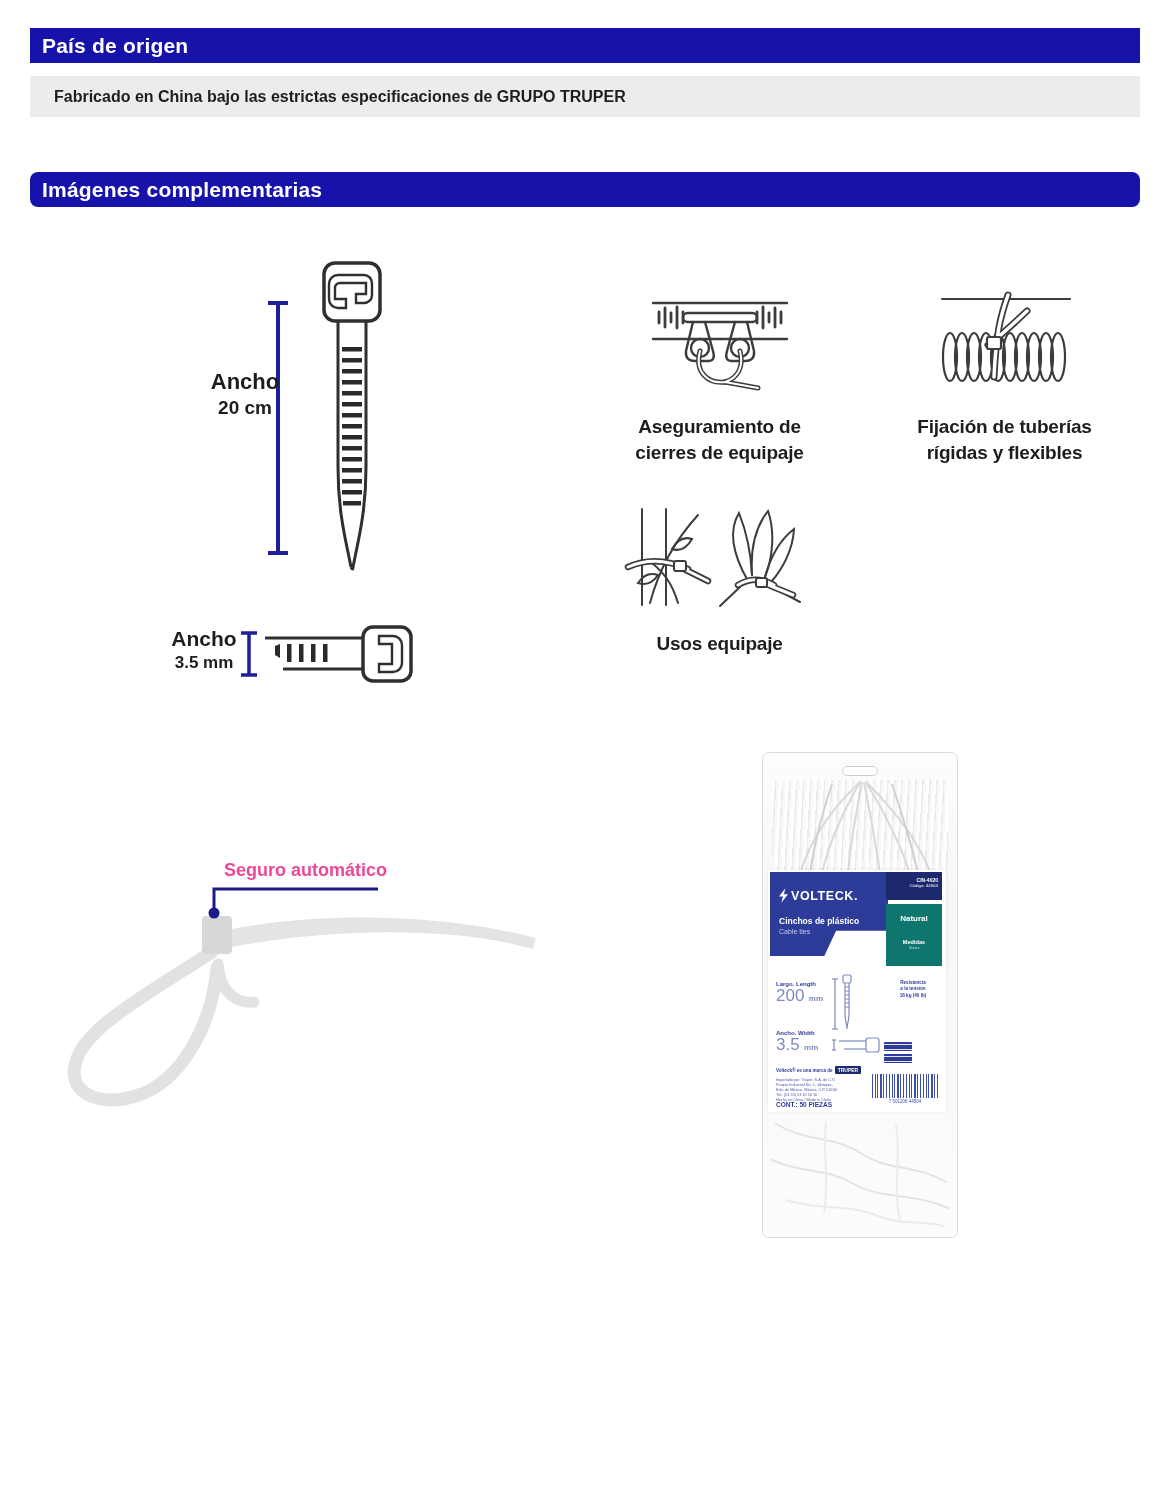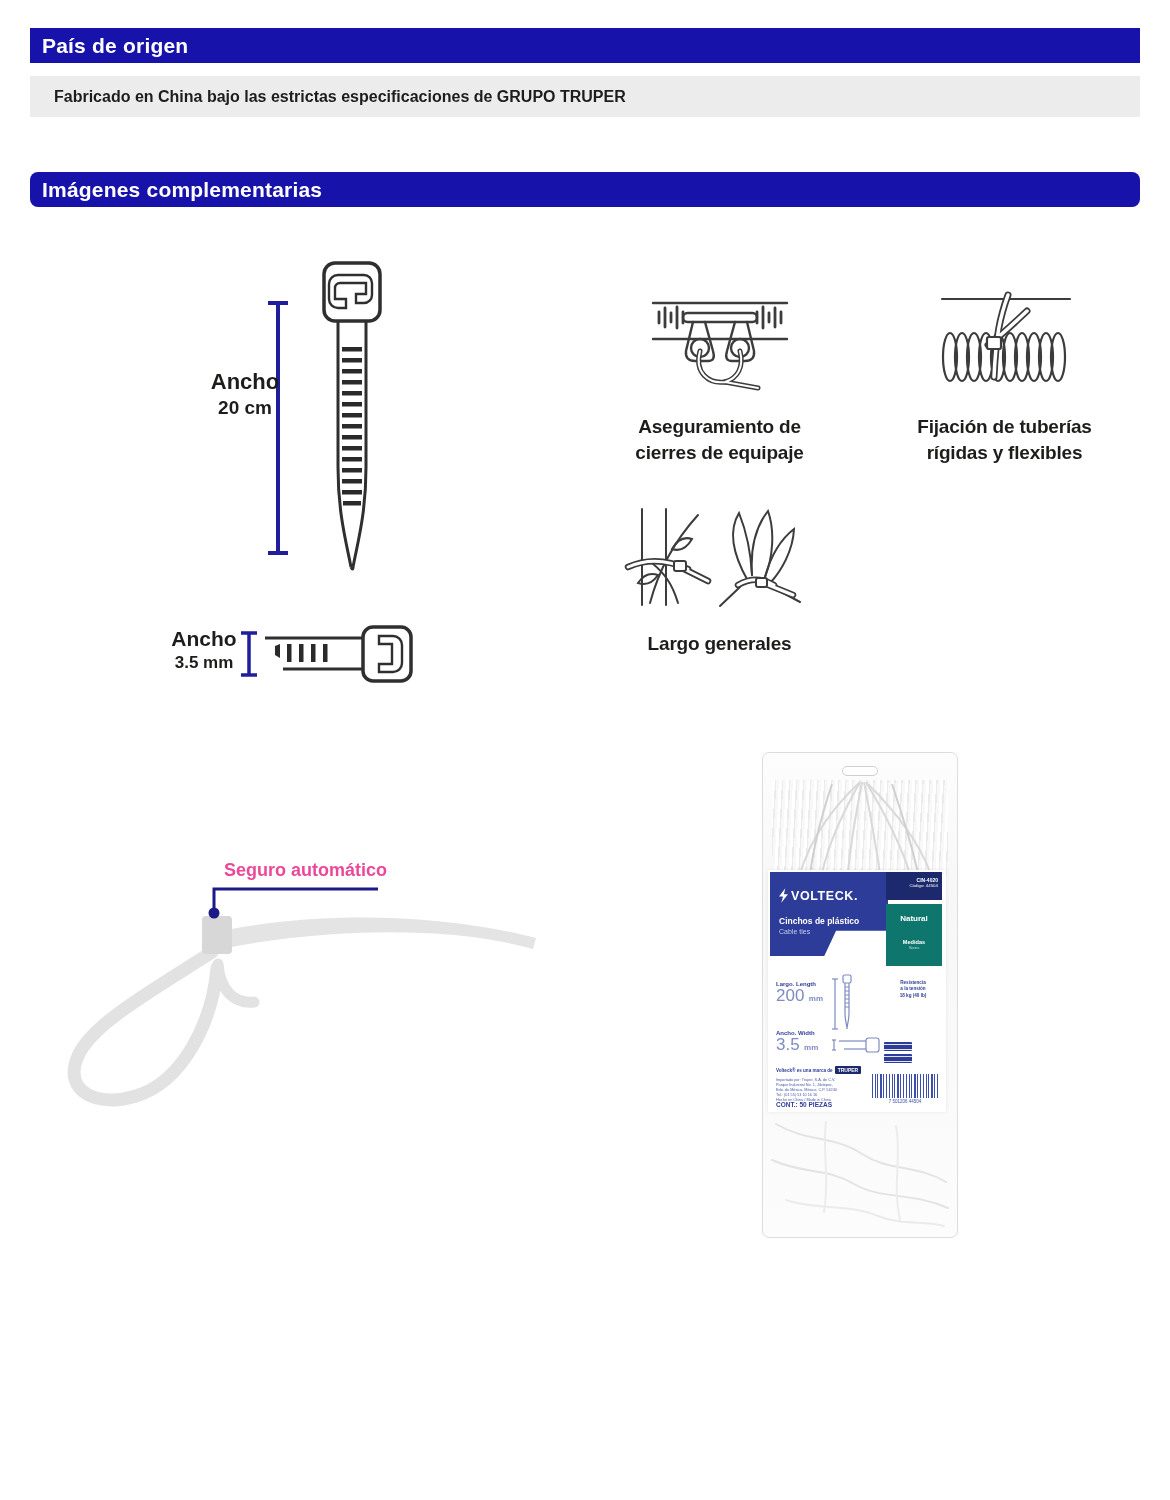--- a/index.html
+++ b/index.html
@@ -244,21 +244,21 @@
           <path d="M132 72 C 130 42 137 22 148 8 C 155 28 153 54 145 74"></path>
           <path d="M145 74 C 151 52 161 36 174 26 C 173 48 161 68 151 79"></path>
           <path d="M120 84 L100 103"></path>
           <path d="M152 84 L180 99"></path>
           <path d="M118 82 C 130 75 142 75 154 82" stroke-width="6.5"></path>
           <path d="M146 81 L173 92" stroke-width="6.5"></path>
           <path d="M118 82 C 130 75 142 75 154 82 M146 81 L173 92" stroke="#fff" stroke-width="3"></path>
           <rect x="136" y="75" width="11" height="9" rx="2" fill="#fff"></rect>
         </svg>
       </div>
-      <div class="usage-caption">Largo generales</div>
+      <div class="usage-caption">Usos equipaje</div>
     </div>
   </div>
 
   <div id="lock-area">
     <div id="lock-label">Seguro automático</div>
     <svg width="520" height="280" viewBox="0 0 520 280" style="position:absolute;left:0;top:0;" fill="none">
 
       <path d="M186 78 C 300 56 420 66 496 86 L493 97 C 420 76 300 74 186 96 z" fill="#e4e4e4"></path>
       <path d="M172 100 C 110 140 52 172 38 204 C 22 240 58 256 96 244 C 142 230 172 172 177 116" stroke="#e2e2e2" stroke-width="13" stroke-linecap="round"></path>
       <path d="M178 112 C 180 140 196 152 214 150" stroke="#e2e2e2" stroke-width="11" stroke-linecap="round"></path>

